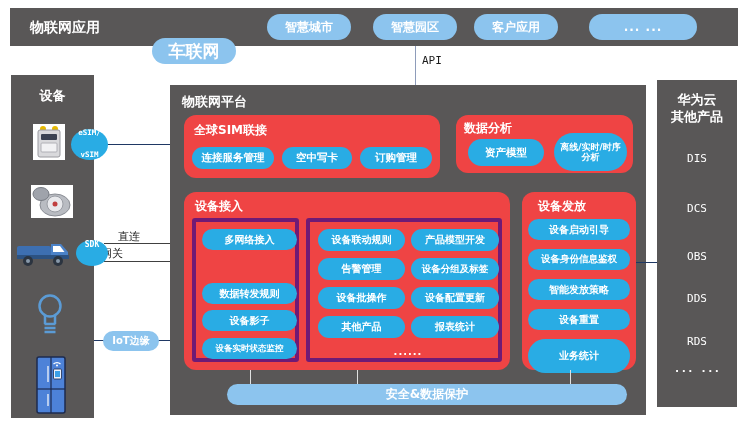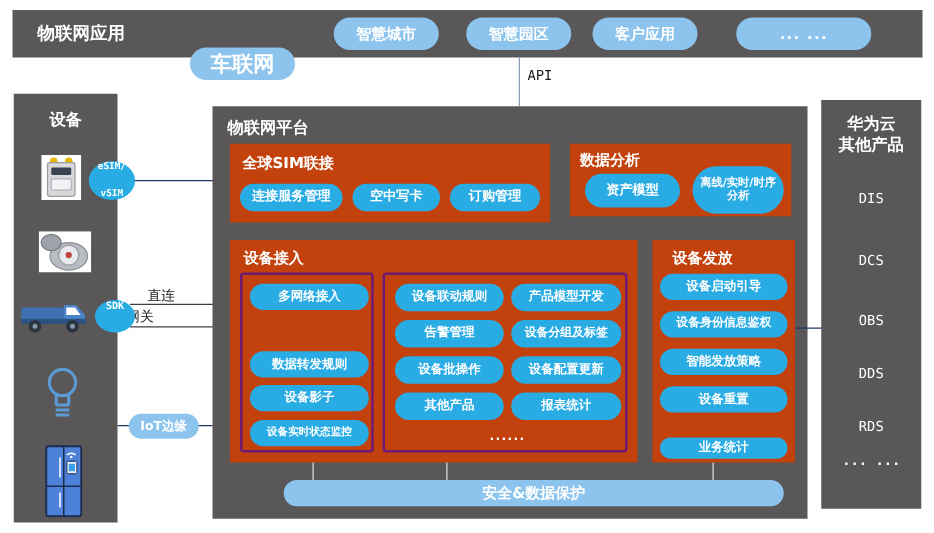--- a/index.html
+++ b/index.html
@@ -3,32 +3,32 @@
 <meta charset="utf-8">
 <style>
   html,body{margin:0;padding:0;}
   body{
     width:747px;height:426px;position:relative;background:#ffffff;
     font-family:"DejaVu Sans","Liberation Sans",sans-serif;
     overflow:hidden;
   }
   .abs{position:absolute;box-sizing:border-box;}
   .panel{background:#595757;}
-  .sec{background:#c2410c;border-radius:0;}
+  .sec{background:#ef4444;border-radius:12px;}
   .wtitle{color:#ffffff;font-weight:bold;}
   .pill{
     background:#29ace4;border-radius:999px;color:#ffffff;font-weight:bold;
     display:flex;align-items:center;justify-content:center;text-align:center;
     line-height:1.12;
   }
   .mpill{
     background:#8cc4ee;border-radius:999px;color:#ffffff;font-weight:bold;
     display:flex;align-items:center;justify-content:center;text-align:center;
   }
-  .subbox{border:2px solid #701a75;border-radius:3px;}
+  .subbox{border:4px solid #701a75;border-radius:3px;}
   .hline-navy{border-top:1.5px solid #1f3864;height:0;}
   .hline-dark{border-top:1px solid #404040;height:0;}
   .vline-gray{width:1px;background:#8e9cba;}
   .vline-light{width:1px;background:#e0e0e0;}
   .blk-label{color:#1a1a1a;font-size:11px;}
   .ellipse{
     background:#29ace4;border-radius:50%;color:#fff;font-weight:bold;
     display:flex;flex-direction:column;align-items:center;justify-content:space-between;
     font-family:"DejaVu Sans Mono","Liberation Mono",monospace;line-height:1.15;
   }
@@ -155,21 +155,21 @@
       <div class="abs ctr" style="left:0;top:120px;width:196px;height:18px;color:#fff;font-size:10px;font-weight:bold;letter-spacing:1px;">......</div>
     </div>
   </div>
 
   <div class="abs sec" style="left:352px;top:107px;width:114px;height:178px;">
     <div class="abs wtitle" style="left:16px;top:6px;font-size:12px;">设备发放</div>
     <div class="abs pill" style="left:6px;top:27px;width:102px;height:21px;font-size:10px;">设备启动引导</div>
     <div class="abs pill" style="left:6px;top:57px;width:102px;height:21px;font-size:9.5px;">设备身份信息鉴权</div>
     <div class="abs pill" style="left:6px;top:87px;width:102px;height:21px;font-size:10px;">智能发放策略</div>
     <div class="abs pill" style="left:6px;top:117px;width:102px;height:21px;font-size:10px;">设备重置</div>
-    <div class="abs pill" style="left:6px;top:158px;width:102px;height:17px;font-size:10px;">业务统计</div>
+    <div class="abs pill" style="left:6px;top:147px;width:102px;height:34px;font-size:10px;">业务统计</div>
   </div>
 
   <div class="abs vline-light" style="left:80px;top:285px;height:14px;"></div>
   <div class="abs vline-light" style="left:187px;top:285px;height:14px;"></div>
   <div class="abs vline-light" style="left:400px;top:285px;height:14px;"></div>
 
   <div class="abs mpill" style="left:57px;top:299px;width:400px;height:21px;font-size:12px;">安全&amp;数据保护</div>
 </div>
 
 <div class="abs hline-navy" style="left:636px;top:262px;width:21px;border-top-width:1px;"></div>

